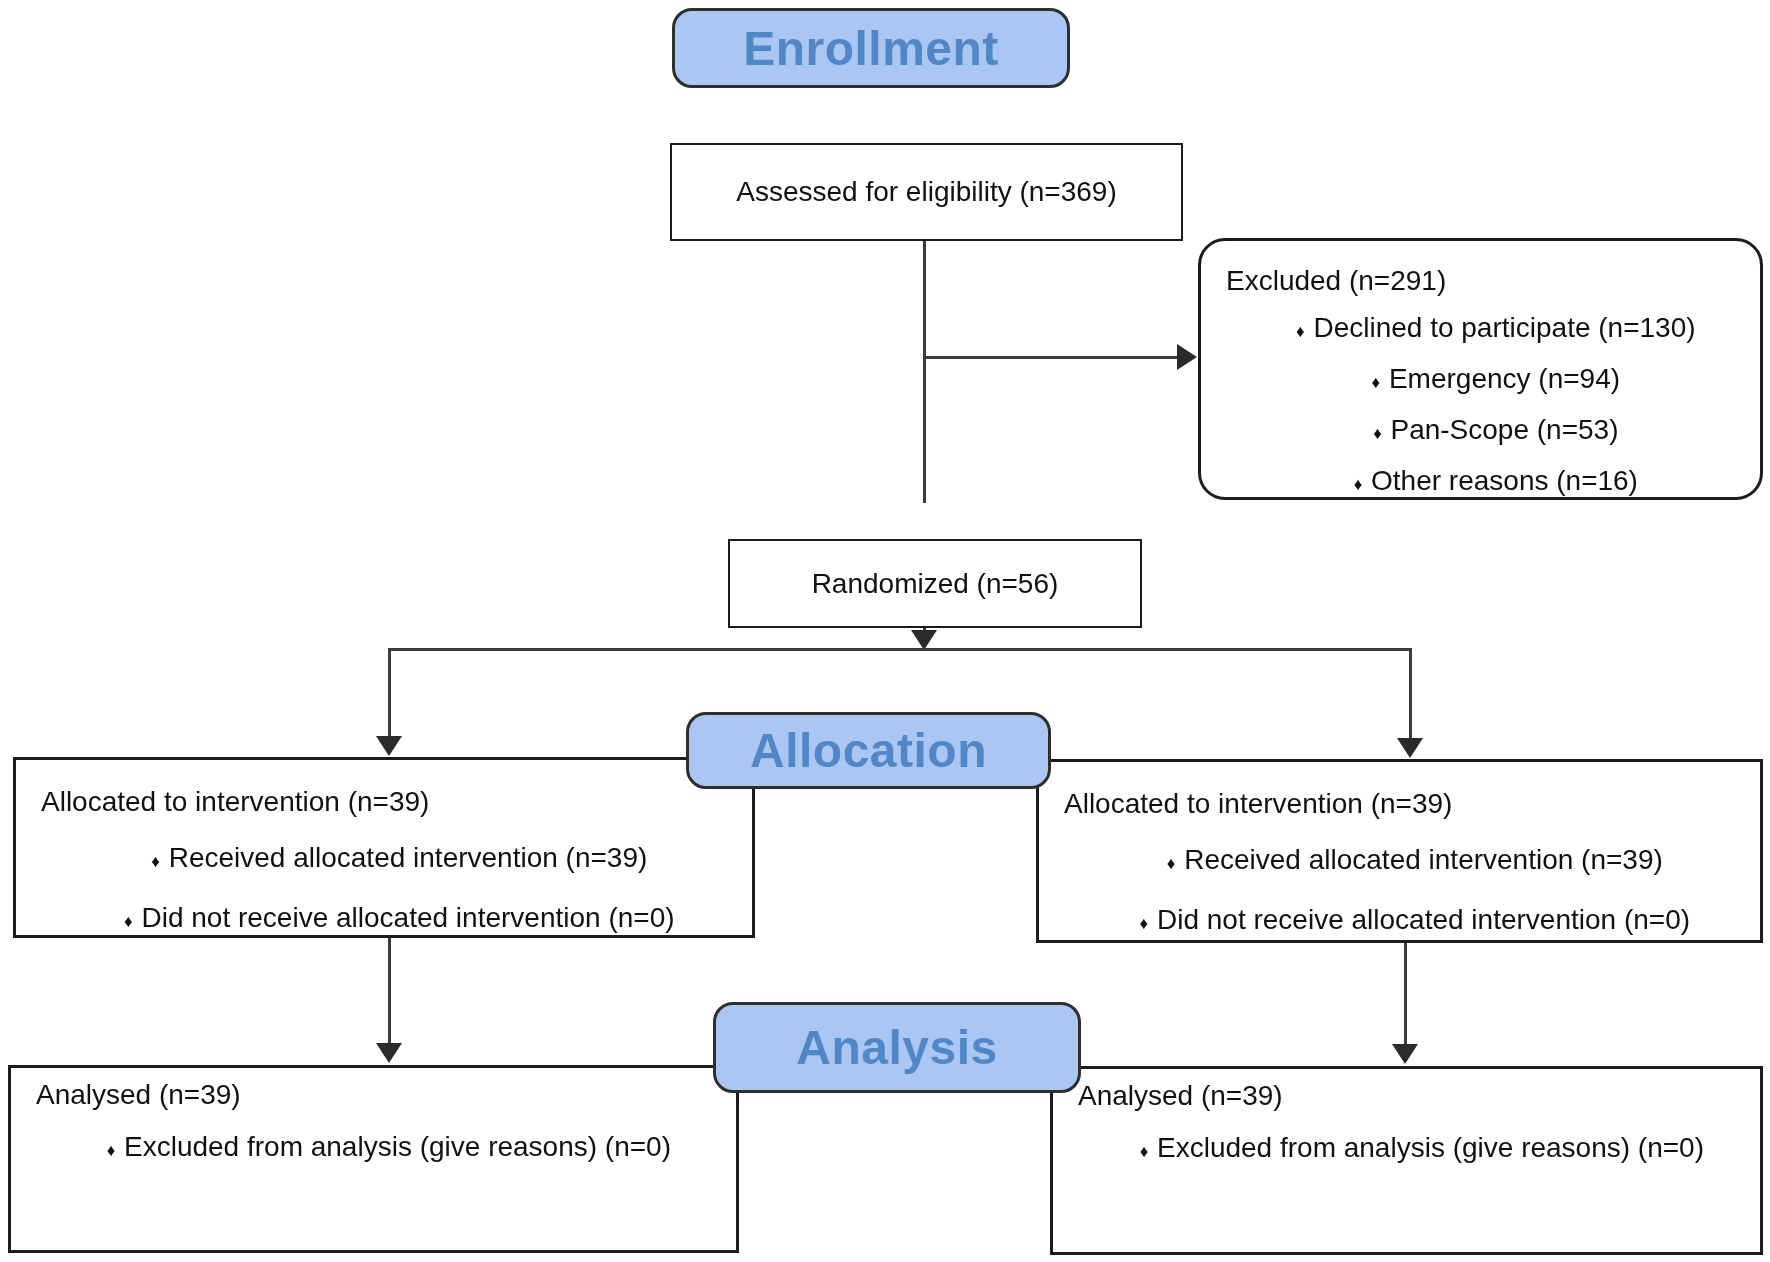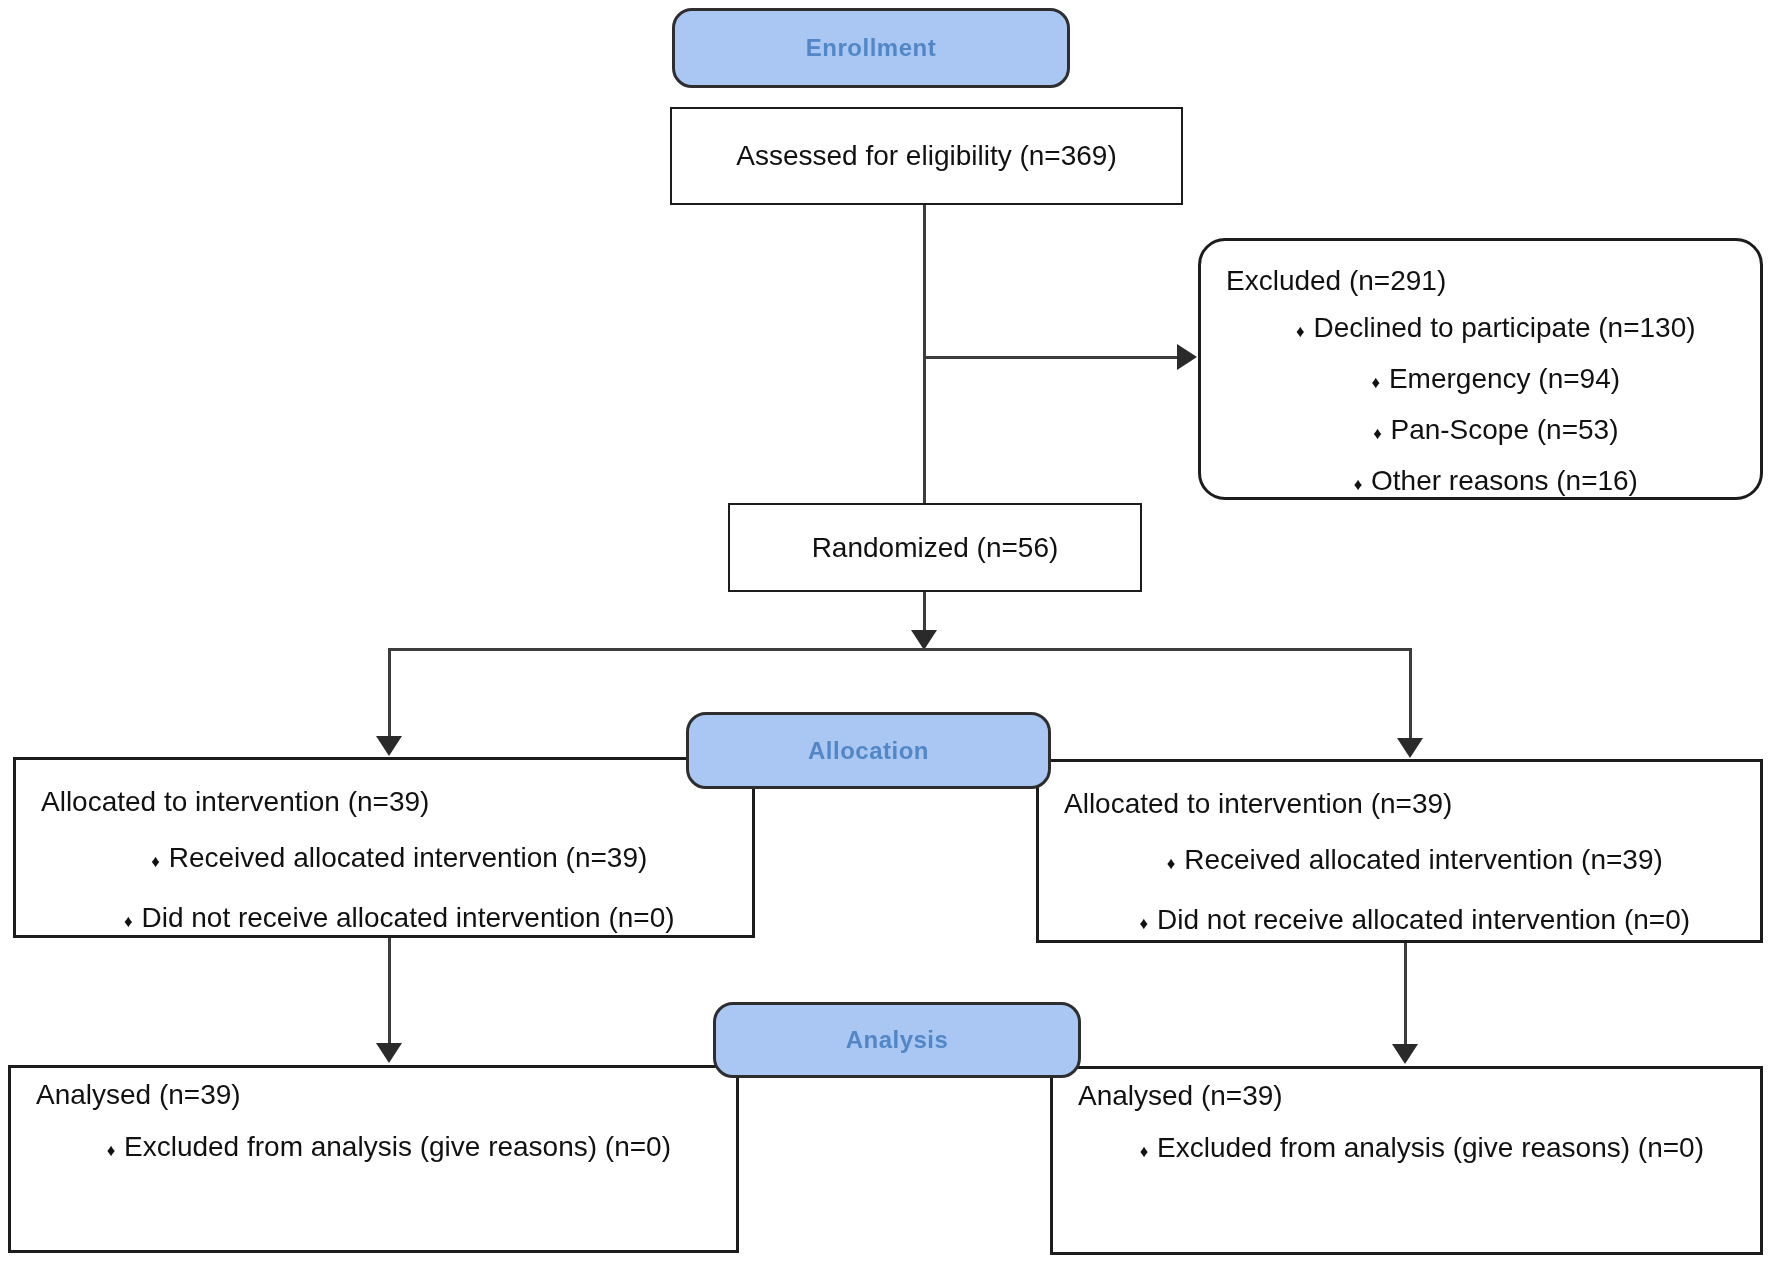--- a/index.html
+++ b/index.html
@@ -30,21 +30,21 @@
     border-bottom:13px solid transparent;
     border-left:20px solid #2a2a2a;
   }
   .box{
     position:absolute;
     background:#ffffff;
     border:3px solid var(--box-border);
     box-sizing:border-box;
     font-size:28px;
   }
-  .thin{border-width:2.5px;}
+  .thin{border-width:2.5px;margin-top:36px;}
   .center-box{
     display:flex;align-items:center;justify-content:center;
     text-align:center;
   }
   .list-box{padding:0 8px 0 25px;}
   .list-box .title{white-space:nowrap;}
   .list-box .li{white-space:nowrap;padding-left:5px;text-align:center;}
   .bullet{
     display:inline-block;width:26px;
     font-size:17px;
@@ -53,21 +53,21 @@
   .alloc-box{padding-top:14px;line-height:56px;}
   .analysis-box{padding-top:1px;line-height:52px;}
   .stage{
     position:absolute;
     background:var(--stage-fill);
     border:3px solid #2e2e2e;
     border-radius:20px;
     box-sizing:border-box;
     display:flex;align-items:center;justify-content:center;
     color:var(--stage-text);
-    font-size:24px;font-weight:bold;letter-spacing:0.5px;
+    font-size:48px;font-weight:bold;letter-spacing:0.5px;
   }
 </style>
 </head>
 <body>
 
 <div class="diagram">
 
   <div class="line" style="left:923px;top:205px;width:3px;height:298px"></div>
   <div class="line" style="left:923px;top:356px;width:256px;height:3px"></div>
   <div class="arrow-right" style="left:1177px;top:344px"></div>
@@ -126,17 +126,17 @@
     <div class="title">Analysed (n=39)</div>
     <div class="li"><span class="bullet">♦</span><span>Excluded from analysis (give reasons) (n=0)</span></div>
   </div>
 
   <div class="stage" style="left:672px;top:8px;width:398px;height:80px">
     <span>Enrollment</span>
   </div>
   <div class="stage" style="left:686px;top:712px;width:365px;height:77px">
     <span>Allocation</span>
   </div>
-  <div class="stage" style="left:713px;top:1002px;width:368px;height:76px">
+  <div class="stage" style="left:713px;top:1002px;width:368px;height:91px">
     <span>Analysis</span>
   </div>
 
 </div>
 
 </body></html>

